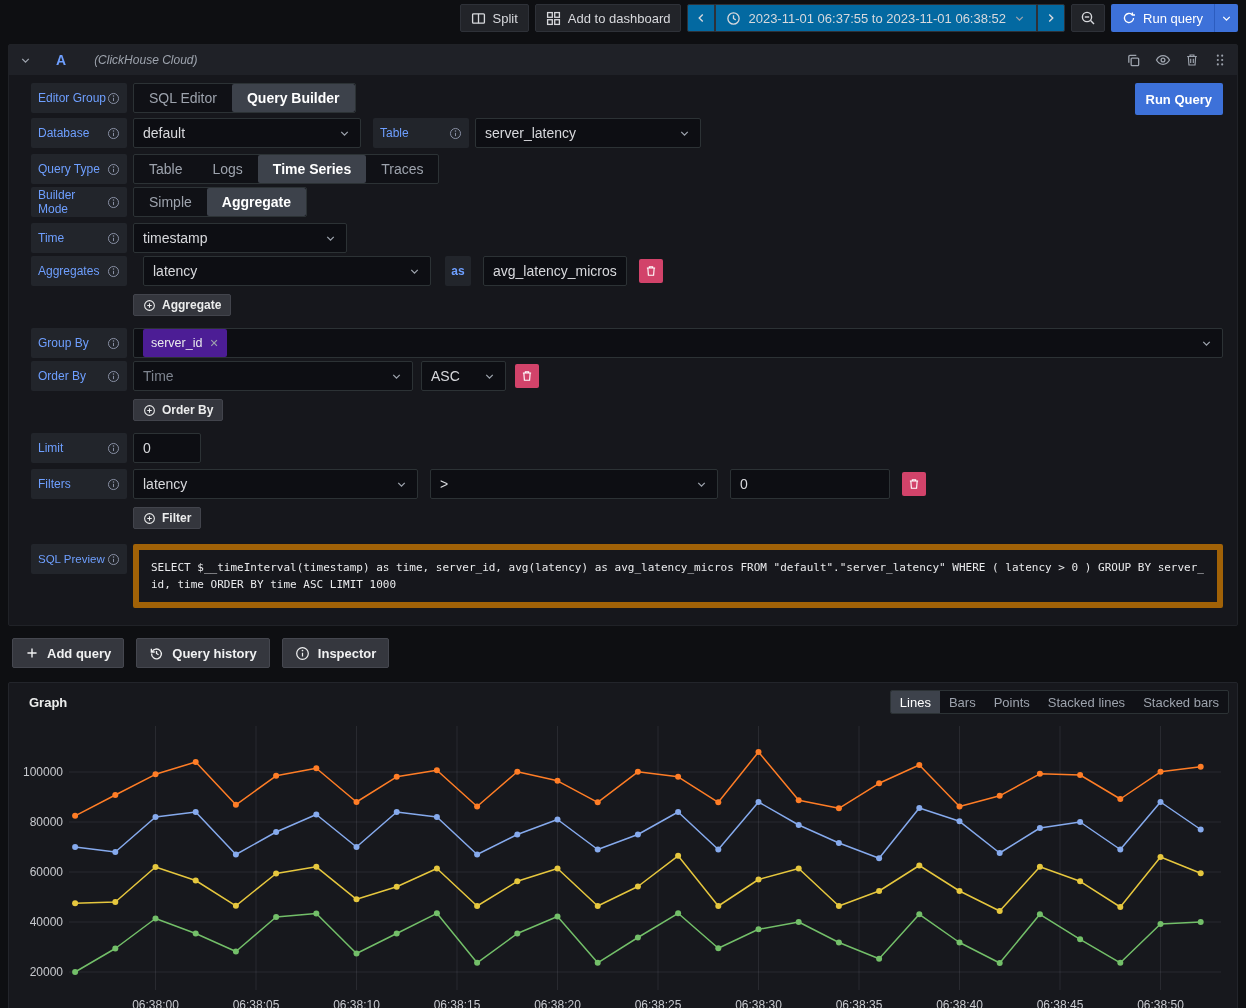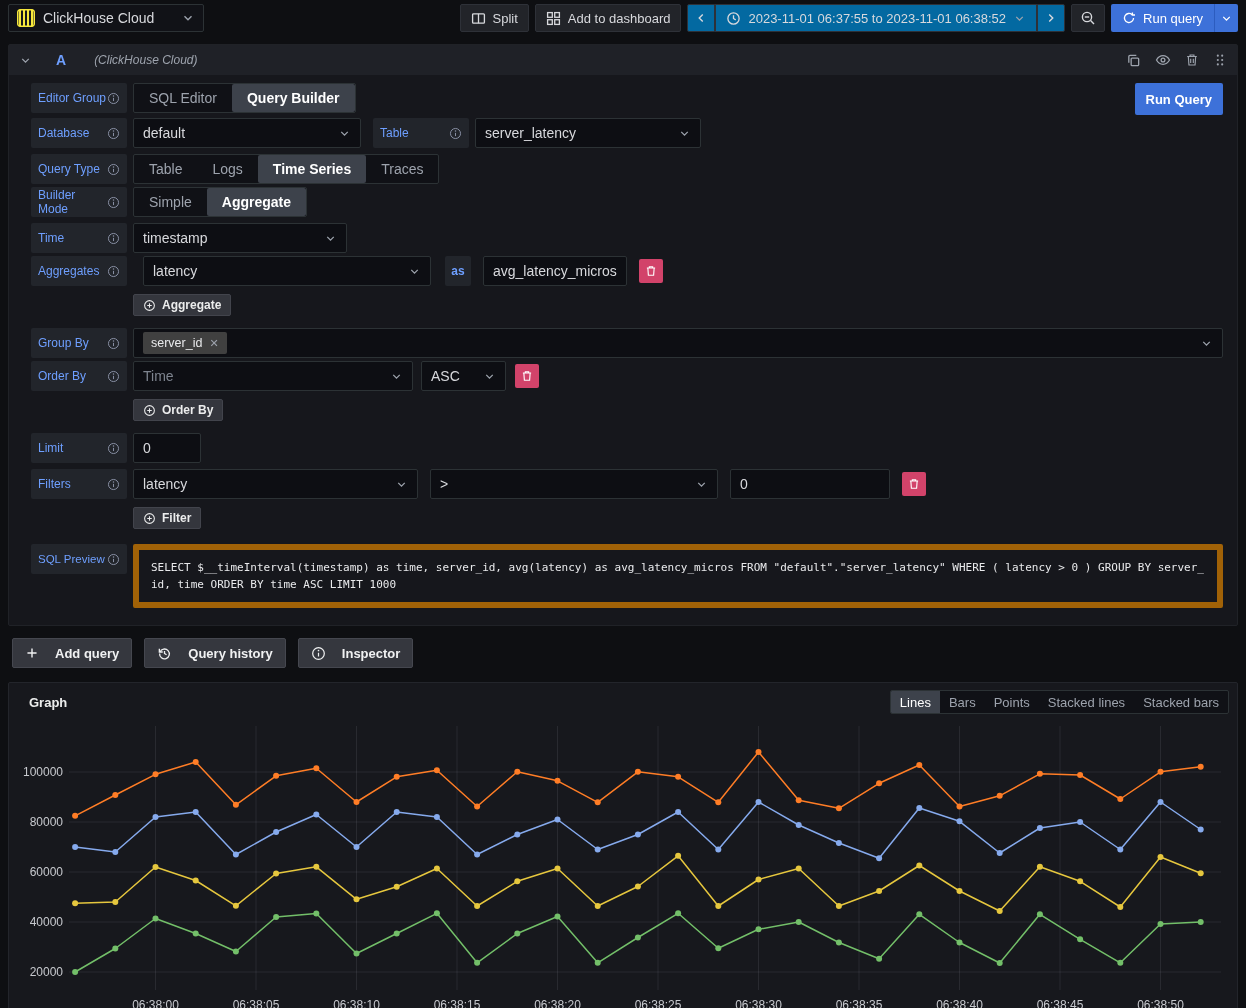--- a/index.html
+++ b/index.html
@@ -48,37 +48,37 @@
     display:flex; align-items:center; padding:0 9px; font-size:14px; cursor:pointer; }
   .sel .chev { margin-left:auto; color:#9da3ad; }
   .inp { cursor:text; }
   input.raw { background:transparent; border:none; outline:none; color:#d8d9dd;
     font-size:14px; font-family:"Liberation Sans",sans-serif; width:100%; }
   .radio-grp { display:flex; height:30px; background:#101116; border:1px solid #2c3235;
     border-radius:2px; overflow:hidden; }
   .radio-grp .opt { display:flex; align-items:center; padding:0 15px; color:#9da3ad;
     font-size:14px; cursor:pointer; white-space:nowrap; }
   .radio-grp .opt.on { background:#3d424b; color:#fff; font-weight:600; border-radius:2px; }
-  .chip { display:flex; align-items:center; gap:7px; height:22px; background:#404040;
+  .chip { display:flex; align-items:center; gap:7px; height:28px; background:#4c1d95;
     border-radius:2px; padding:0 8px; font-size:12.5px; color:#e9eaec; cursor:pointer; }
   .chip .x { color:#9da3ad; font-size:11px; }
   .as-chip { width:26px; height:30px; background:#22252b; border-radius:2px; color:#6e9fff;
     font-size:12px; font-weight:600; display:flex; align-items:center; justify-content:center; margin:0 12px 0 14px; }
   .trash-btn { width:24px; height:24px; margin:3px 0 0 12px; background:#d2436a; border-radius:2px;
     display:flex; align-items:center; justify-content:center; color:#fff; cursor:pointer; }
   .add-btn { display:flex; align-items:center; gap:6px; height:22px; padding:0 9px;
     background:#34363d; border:1px solid #42444c; border-radius:2px; color:#eceded;
     font-size:12px; font-weight:600; cursor:pointer; margin:5px 0 9px 102px; }
   .sql-box { flex:1; margin-right:8px; border:6px solid #a16207; border-radius:2px;
     padding:9px 12px; font-family:"DejaVu Sans Mono","Liberation Mono",monospace;
     font-size:11px; line-height:17px; color:#e9eaec; word-break:break-all; min-height:54px; }
 
   
   .q-footer { display:flex; gap:12px; margin:12px 8px 0 12px; }
-  .foot-btn { display:flex; align-items:center; gap:16px; height:30px; padding:0 12px;
+  .foot-btn { display:flex; align-items:center; gap:8px; height:30px; padding:0 12px;
     background:#35373e; border:1px solid #45474f; border-radius:2px; color:#f0f1f2;
     font-size:13px; font-weight:600; cursor:pointer; }
 
   
   .g-panel { margin:14px 8px 0 8px; background:#17181d; border:1px solid #23252b; border-radius:2px;
     padding:7px 8px 8px 8px; }
   .g-header { display:flex; align-items:center; height:24px; }
   .g-title { font-size:13px; font-weight:600; color:#eceded; padding-left:12px; }
   .mode-grp { margin-left:auto; display:flex; height:24px; border:1px solid #2c3235;
     border-radius:2px; overflow:hidden; background:#101116; }
@@ -86,29 +86,20 @@
     color:#9da3ad; cursor:pointer; white-space:nowrap; }
   .mode-grp .opt.on { background:#3d424b; color:#fff; }
   #chart { display:block; margin-top:8px; }
   #chart line.grid { stroke:rgba(204,204,220,.10); stroke-width:1; }
   #chart text { fill:#c7c9ce; font-size:12px; font-family:"Liberation Sans",sans-serif; }
 </style>
 </head>
 <body>
 
 <div class="topbar">
-  <div class="ds-picker">
-    <span class="icon ch-logo"></span>
-    <span class="ds-name">ClickHouse Cloud</span>
-    <span class="icon">
-      <svg class="ic" width="14" height="14" viewBox="0 0 16 16">
-          <path d="M4 6l4 4 4-4" stroke="#9da3ad" stroke-width="1.6" fill="none"></path>
-        </svg>
-    </span>
-  </div>
   <div class="tb-right">
     <div class="tb-btn">
       <span class="icon">
         <svg class="ic" width="15" height="15" viewBox="0 0 16 16">
             <rect x="1.7" y="3" width="12.6" height="10" rx="1" stroke="#d8d9dd" stroke-width="1.4" fill="none"></rect>
             <line x1="8" y1="3" x2="8" y2="13" stroke="#d8d9dd" stroke-width="1.4"></line>
           </svg>
       </span>
       <span>Split</span>
     </div>

